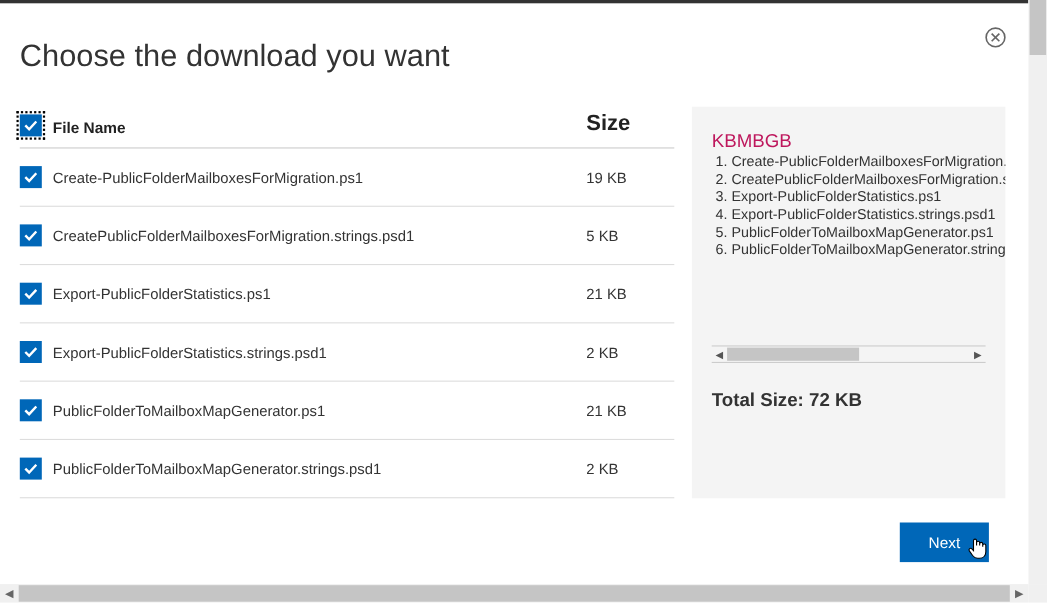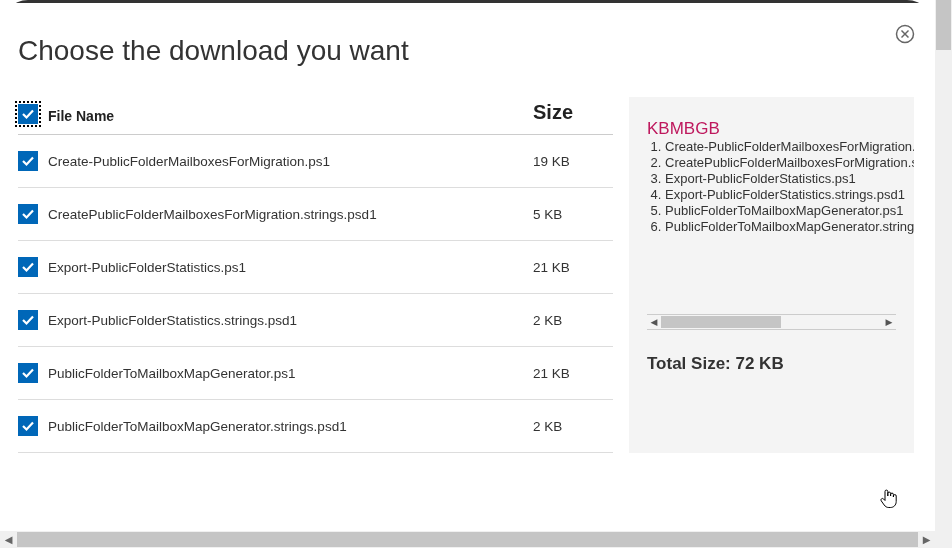--- a/index.html
+++ b/index.html
@@ -6,21 +6,21 @@
   html, body { width: 952px; height: 548px; font-family: "Segoe UI", Arial, sans-serif; background: #fff; color: #333; overflow: hidden; }
   .viewport { position: relative; width: 952px; height: 548px; }
   .scroll-vert { position: absolute; right: 0; top: 0; width: 17px; height: calc(100% - 17px); background: #f0f0f0; }
   .scroll-vert-thumb { position: absolute; left: 1px; top: 0; width: 15px; height: 50px; background: #c5c5c5; }
   .scroll-horiz { position: absolute; left: 0; bottom: 0; height: 17px; width: calc(100% - 17px); background: #f0f0f0; display: flex; align-items: center; }
   .scroll-horiz-arrow { width: 17px; height: 17px; display: flex; align-items: center; justify-content: center; color: #666; font-size: 10px; }
   .scroll-horiz-track { flex: 1; height: 17px; position: relative; }
   .scroll-horiz-thumb { position: absolute; left: 0; top: 1px; height: 15px; width: 100%; background: #c5c5c5; }
   .scroll-corner { position: absolute; right: 0; bottom: 0; width: 17px; height: 17px; background: #f0f0f0; }
 
-  .content { position: absolute; left: 0; top: 0; right: 17px; bottom: 17px; overflow: hidden; border-radius: 28px; }
+  .content { position: absolute; left: 0; top: 0; right: 17px; bottom: 17px; overflow: hidden; }
   .top-rule { height: 3px; background: #333; margin: 0; }
   .close-btn { position: absolute; right: 20px; top: 24px; width: 20px; height: 20px; cursor: pointer; }
   .close-btn svg { width: 20px; height: 20px; }
 
   .page-title { font-size: 28px; font-weight: 300; color: #333; margin: 32px 0 30px 18px; }
 
   .main { display: flex; padding: 0 18px; }
   .left { flex: 0 0 595px; }
   .right { flex: 0 0 285px; margin-left: 16px; background: #f4f4f4; padding: 22px 18px 14px 18px; position: relative; overflow: hidden; }
 
@@ -167,20 +167,21 @@
           <div class="summary-scroll-track">
             <div class="summary-scroll-thumb"></div>
           </div>
           <div class="arr">▶</div>
         </div>
 
         <div class="total-size">Total Size: 72 KB</div>
       </div>
     </div>
 
+    <button class="next-btn">Next</button>
     <div class="cursor-hand">
       <svg width="20" height="22" viewBox="0 0 20 22">
         <path d="M6 9 V3.5 a1.4 1.4 0 0 1 2.8 0 V8 V5.5 a1.4 1.4 0 0 1 2.8 0 V8 V6.5 a1.4 1.4 0 0 1 2.8 0 V9 V8 a1.4 1.4 0 0 1 2.8 0 V13.5 c0 3.5 -2.4 6 -5.8 6 h-1.6 c-2.1 0 -3.4 -0.9 -4.6 -2.5 L2.2 12.8 a1.5 1.5 0 0 1 2.3 -1.9 L6 12.5 Z" fill="#fff" stroke="#000" stroke-width="1"></path>
       </svg>
     </div>
   </div>
 
   <div class="scroll-vert">
     <div class="scroll-vert-thumb"></div>
   </div>

